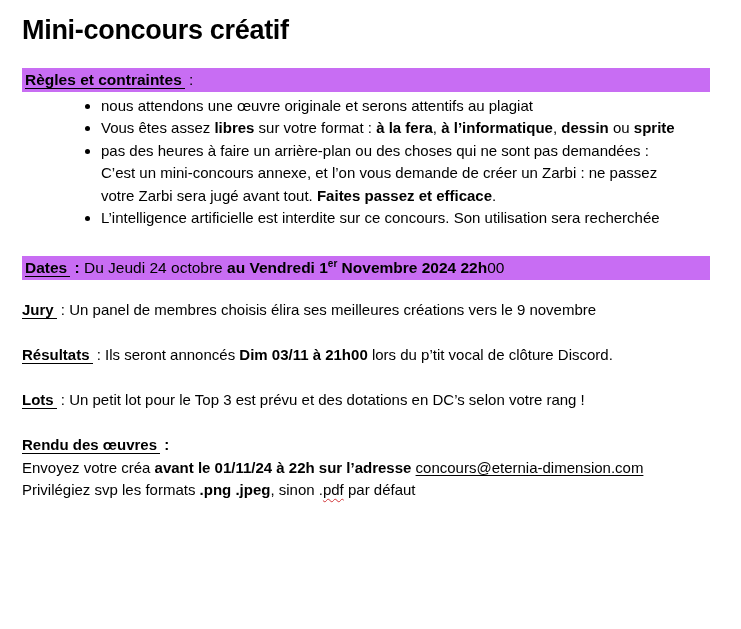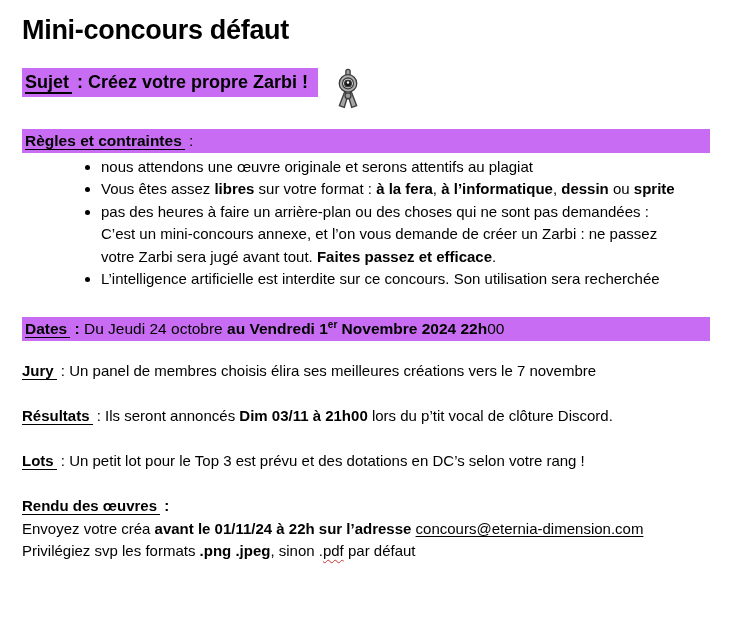--- a/index.html
+++ b/index.html
@@ -62,37 +62,22 @@
     text-decoration-color: var(--squig);
     text-decoration-thickness: 1px;
     text-underline-offset: 3px;
   }
 </style>
 </head>
 <body>
 
 <div class="page">
 
-  <h1 class="title">Mini-concours défaut</h1>
+  <h1 class="title">Mini-concours créatif</h1>
 
-  <div class="subject-row">
-    <span class="hl-subject"><span class="lbl">Sujet</span><span> : </span><span>Créez votre propre Zarbi !</span></span>
-    <svg class="unown" width="28" height="46" viewBox="0 0 34 52">
-      <g stroke="#3c3c3c" stroke-width="1.6">
-        <rect x="14.4" y="1" width="5.2" height="8" rx="2.4" fill="#a0a0a0"></rect>
-        <path d="M13 28 L6.5 45 L12.5 47 L17 32 Z" fill="#a6a6a6"></path>
-        <path d="M21 28 L27.5 45 L21.5 47 L17 32 Z" fill="#a6a6a6"></path>
-        <circle cx="17" cy="18" r="10.6" fill="#b0b0b0"></circle>
-        <circle cx="17" cy="33" r="3.6" fill="#9a9a9a"></circle>
-        <circle cx="17" cy="18" r="6.6" fill="#ffffff"></circle>
-        <circle cx="17" cy="18" r="4.1" fill="#141414"></circle>
-        <circle cx="17" cy="17" r="1.5" fill="#ffffff" stroke="none"></circle>
-      </g>
-    </svg>
-  </div>
 
   <div class="hl-bar bar-rules"><span class="lbl">Règles et contraintes</span><span> :</span></div>
 
   <ul class="rules-list">
     <li>
       <span class="line">nous attendons une œuvre originale et serons attentifs au plagiat</span>
     </li>
     <li>
       <span class="line"><span>Vous êtes assez </span><span class="b">libres</span><span> sur votre format : </span><span class="b">à la fera</span><span>, </span><span class="b">à l’informatique</span><span>, </span><span class="b">dessin</span><span> ou </span><span class="b">sprite</span></span>
     </li>
@@ -101,21 +86,21 @@
       <span class="line">C’est un mini-concours annexe, et l’on vous demande de créer un Zarbi : ne passez</span>
       <span class="line"><span>votre Zarbi sera jugé avant tout. </span><span class="b">Faites passez et efficace</span><span>.</span></span>
     </li>
     <li>
       <span class="line">L’intelligence artificielle est interdite sur ce concours. Son utilisation sera recherchée</span>
     </li>
   </ul>
 
   <div class="hl-bar bar-dates"><span class="lbl">Dates</span><span class="b"> : </span><span> Du Jeudi 24 octobre </span><span class="b">au Vendredi 1</span><sup>er</sup><span class="b"> Novembre 2024 22h</span><span>00</span></div>
 
-  <p class="sect"><span class="lbl">Jury</span><span> : </span><span>Un panel de membres choisis élira ses meilleures créations vers le 7 novembre</span></p>
+  <p class="sect"><span class="lbl">Jury</span><span> : </span><span>Un panel de membres choisis élira ses meilleures créations vers le 9 novembre</span></p>
 
   <p class="sect"><span class="lbl">Résultats</span><span> : </span><span>Ils seront annoncés </span><span class="b">Dim 03/11 à 21h00</span><span> lors du p’tit vocal de clôture Discord.</span></p>
 
   <p class="sect"><span class="lbl">Lots</span><span> : </span><span>Un petit lot pour le Top 3 est prévu et des dotations en DC’s selon votre rang !</span></p>
 
   <div class="rendu">
     <div class="line"><span class="lbl">Rendu des œuvres</span><span class="b"> :</span></div>
     <div class="line"><span>Envoyez votre créa </span><span class="b">avant le 01/11/24 à 22h sur l’adresse </span><a class="email">concours@eternia-dimension.com</a></div>
     <div class="line"><span>Privilégiez svp les formats </span><span class="b">.png .jpeg</span><span>, sinon .</span><span class="squiggle">pdf</span><span> par défaut</span></div>
   </div>

